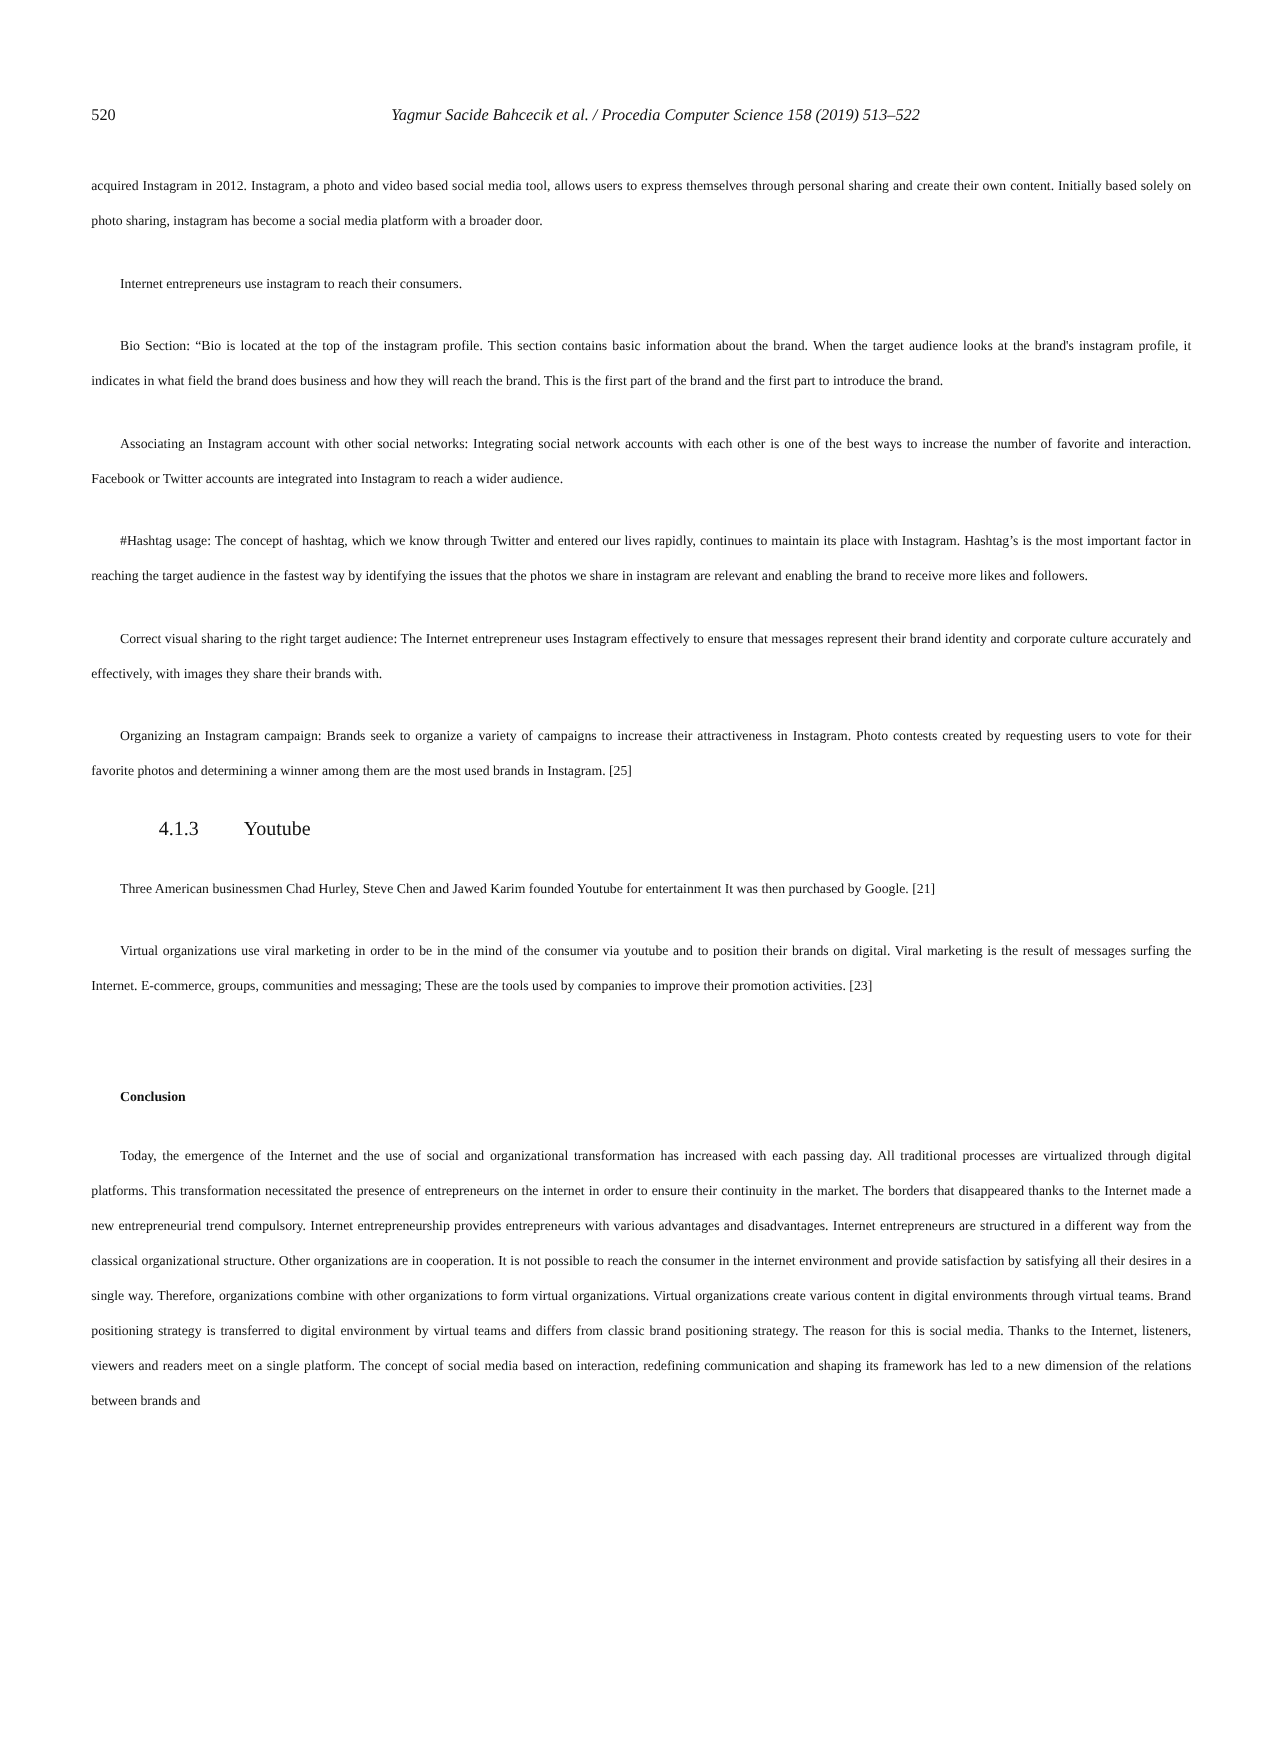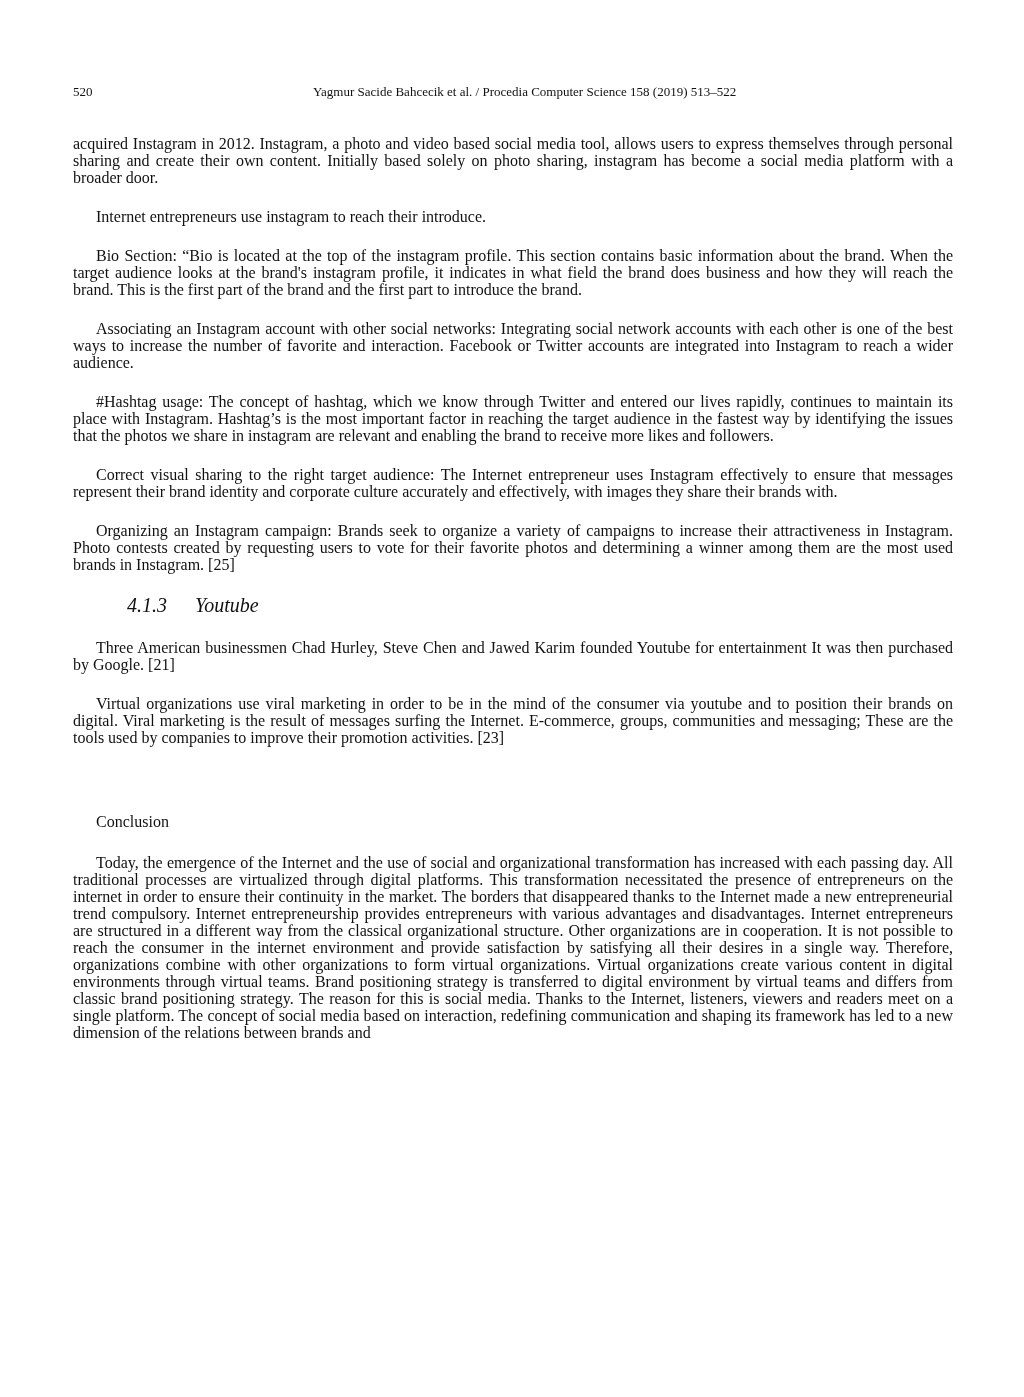--- a/index.html
+++ b/index.html
@@ -1,40 +1,40 @@
 <!DOCTYPE html>
 <html><head>
   <meta charset="utf-8">
   <style>
     html, body { margin: 0; padding: 0; background: #ffffff; }
     body { width: 1024px; height: 1397px; position: relative; overflow: hidden;
            font-family: "Liberation Serif", serif; color: #111; }
     .header { position: absolute; top: 84px; left: 73px; width: 880px; height: 20px; font-size: 13px; }
     .page-num { position: absolute; left: 0; top: 0; text-align: right; }
-    .running-head { position: absolute; left: 240px; top: 0; }
+    .running-head { position: absolute; left: 240px; top: 0; font-style: italic; }
     .content { position: absolute; left: 73px; top: 135px; width: 880px; }
-    p { margin: 0; font-size: 16px; line-height: 17px; text-align: justify; }
+    p { margin: 0; font-size: 11px; line-height: 28px; text-align: justify; }
     p.indent { text-indent: 23px; }
     .gap { height: 22px; }
-    .subsec { font-size: 20px; font-style: italic; line-height: 21.7px; padding-left: 54px; }
+    .subsec { font-size: 16px; line-height: 21.7px; padding-left: 54px; }
     .subsec .num { display: inline-block; width: 68px; }
-    .conclusion { font-size: 16px; font-weight: normal; line-height: 21.7px; padding-left: 23px; }
+    .conclusion { font-size: 11px; font-weight: bold; line-height: 21.7px; padding-left: 23px; }
   </style>
 </head>
 <body>
 
 <div class="header">
   <span class="page-num">520</span>
   <span class="running-head">Yagmur Sacide Bahcecik  et al. / Procedia Computer Science 158 (2019) 513–522</span>
 </div>
 
 <div class="content">
   <p>acquired Instagram in 2012. Instagram, a photo and video based social media tool, allows users to express themselves through personal sharing and create their own content. Initially based solely on photo sharing, instagram has become a social media platform with a broader door.</p>
   <div class="gap"></div>
-  <p class="indent">Internet entrepreneurs use instagram to reach their introduce.</p>
+  <p class="indent">Internet entrepreneurs use instagram to reach their consumers.</p>
   <div class="gap"></div>
   <p class="indent">Bio Section: “Bio is located at the top of the instagram profile. This section contains basic information about the brand. When the target audience looks at the brand's instagram profile, it indicates in what field the brand does business and how they will reach the brand. This is the first part of the brand and the first part to introduce the brand.</p>
   <div class="gap"></div>
   <p class="indent">Associating an Instagram account with other social networks: Integrating social network accounts with each other is one of the best ways to increase the number of favorite and interaction. Facebook or Twitter accounts are integrated into Instagram to reach a wider audience.</p>
   <div class="gap"></div>
   <p class="indent">#Hashtag usage: The concept of hashtag, which we know through Twitter and entered our lives rapidly, continues to maintain its place with Instagram. Hashtag’s  is the most important factor in reaching the target audience in the fastest way by identifying the issues that the photos we share in instagram are relevant and enabling the brand to receive more likes and followers.</p>
   <div class="gap"></div>
   <p class="indent">Correct visual sharing to the right target audience: The Internet entrepreneur uses Instagram effectively to ensure that messages represent their brand identity and corporate culture accurately and effectively, with images they share their brands with.</p>
   <div class="gap"></div>
   <p class="indent">Organizing an Instagram campaign: Brands seek to organize a variety of campaigns to increase their attractiveness in Instagram. Photo contests created by requesting users to vote for their favorite photos and determining a winner among them are the most used brands in Instagram. [25]</p>

